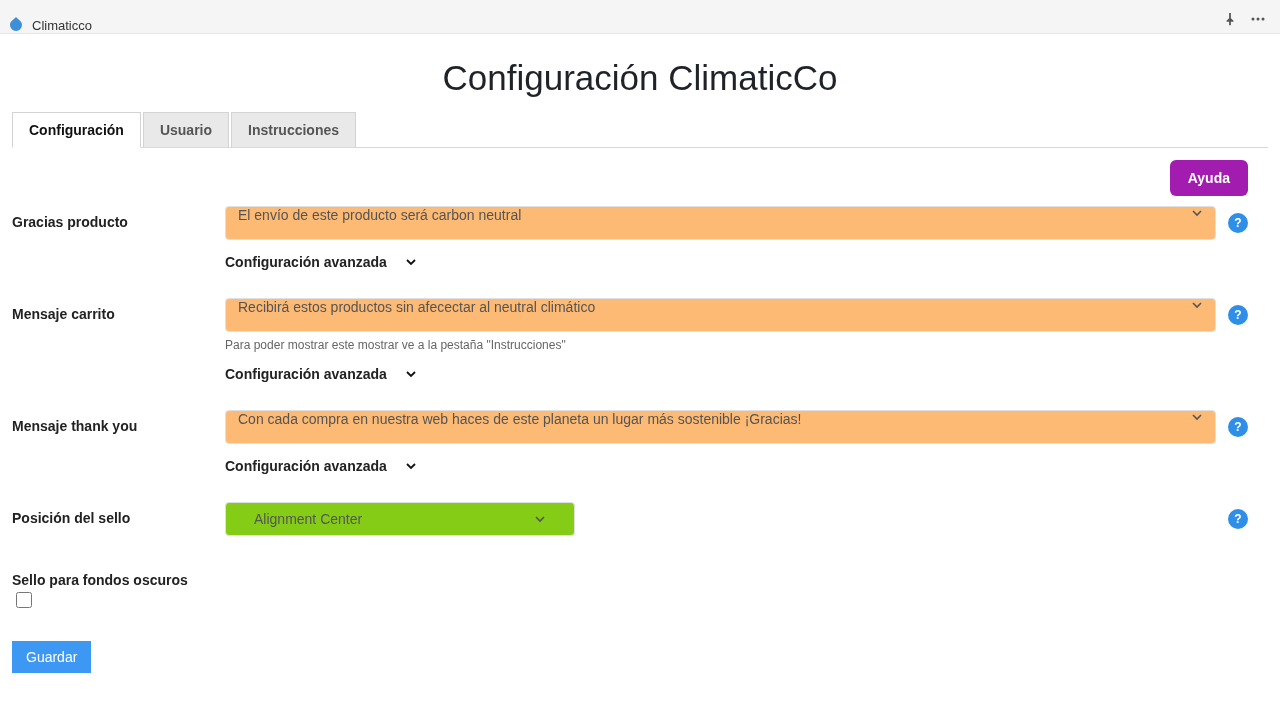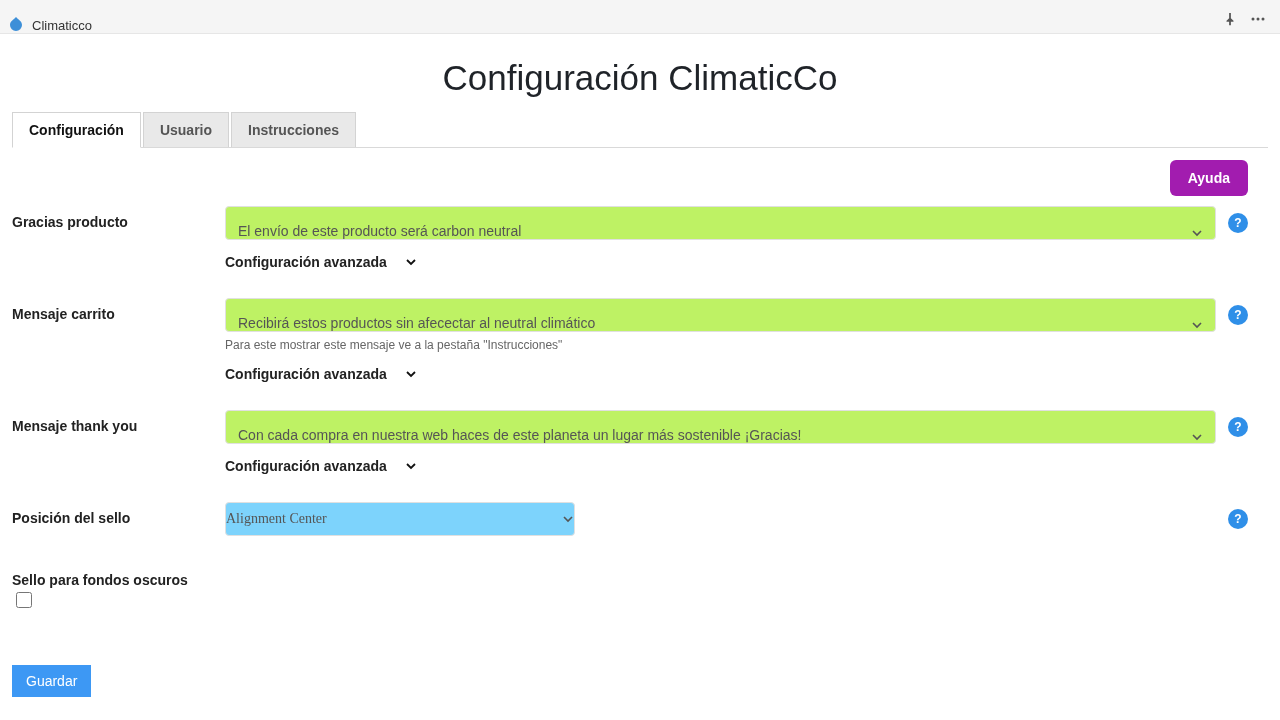--- a/index.html
+++ b/index.html
@@ -104,26 +104,26 @@
     flex:1;
     padding-right:20px;
   }
   .select-row {
     display:flex;
     align-items:center;
     gap:12px;
   }
   .select-wide {
     flex:1;
-    background:#bef264;
+    background:#fdba74;
     border:1px solid #e0e0e0;
     border-radius:4px;
     height:34px;
     display:flex;
-    align-items:flex-end;
+    align-items:flex-start;
     padding:0 12px;
     cursor:pointer;
     position:relative;
   }
   .select-wide .text {
     flex:1;
     color:#555;
   }
   .chev {
     color:#555;
@@ -152,45 +152,43 @@
     font-size:14px;
     font-weight:600;
     color:#222;
     cursor:pointer;
     display:flex;
     align-items:center;
     gap:18px;
   }
   .select-narrow {
     width:350px;
-    background:#7dd3fc;
+    background:#84cc16;
     border:1px solid #e0e0e0;
     border-radius:4px;
     height:34px;
     display:flex;
     align-items:center;
-    padding:0 0;
-    cursor:pointer;
-    font-family:Liberation Serif, serif;
+    padding:0 28px;
+    cursor:pointer;
   }
   .select-narrow .text { flex:1; color:#555; }
   .checkbox {
     width:16px; height:16px;
     margin-top:4px;
     cursor:pointer;
   }
   .btn-save {
     background:#3d98f4;
     color:#fff;
     border:none;
     border-radius:0;
     padding:8px 14px;
     font-size:14px;
     cursor:pointer;
-    margin-top:24px;
   }
   svg { display:block; }
 </style>
 </head>
 <body>
 
 <div class="topbar">
   <span class="logo">
     <svg viewBox="0 0 16 16" width="16" height="16">
         <path fill="#3d8fd8" d="M8 0c-2.5 3-6 4-6 8a6 6 0 0 0 12 0c0-4-3.5-5-6-8z"></path>
@@ -266,21 +264,21 @@
             <span class="chev">
               <svg viewBox="0 0 12 12" width="12" height="12">
                   <path fill="none" stroke="#555" stroke-width="1.6" d="M2 4l4 4 4-4"></path>
                 </svg>
             </span>
           </div>
           <div class="help-dot">
               <span>?</span>
             </div>
         </div>
-        <div class="hint">Para este mostrar este mensaje ve a la pestaña "Instrucciones"</div>
+        <div class="hint">Para poder mostrar este mostrar ve a la pestaña "Instrucciones"</div>
         <div class="advanced">
           <span>Configuración avanzada</span>
           <span>
             <svg viewBox="0 0 12 12" width="12" height="12">
                 <path fill="none" stroke="#111" stroke-width="1.8" d="M2 4l4 4 4-4"></path>
               </svg>
           </span>
         </div>
       </div>
     </div>

